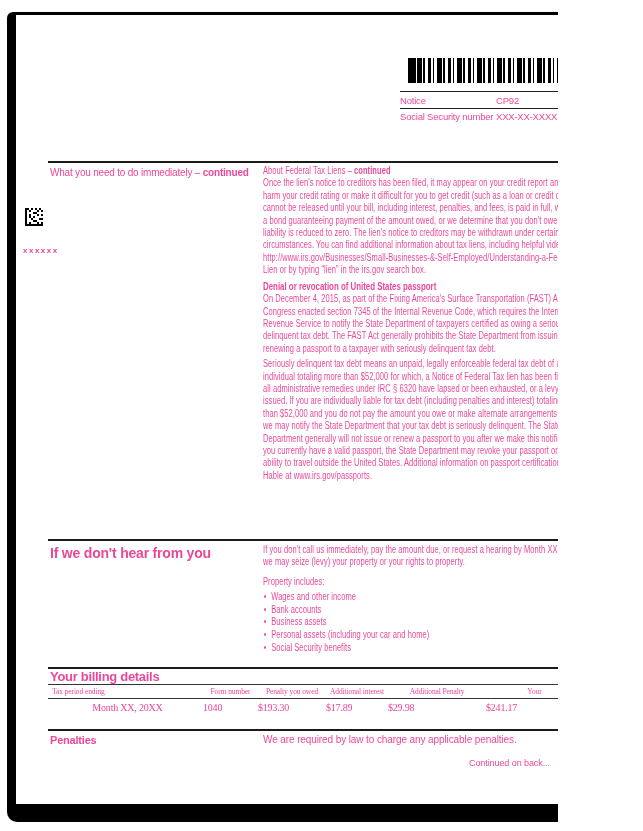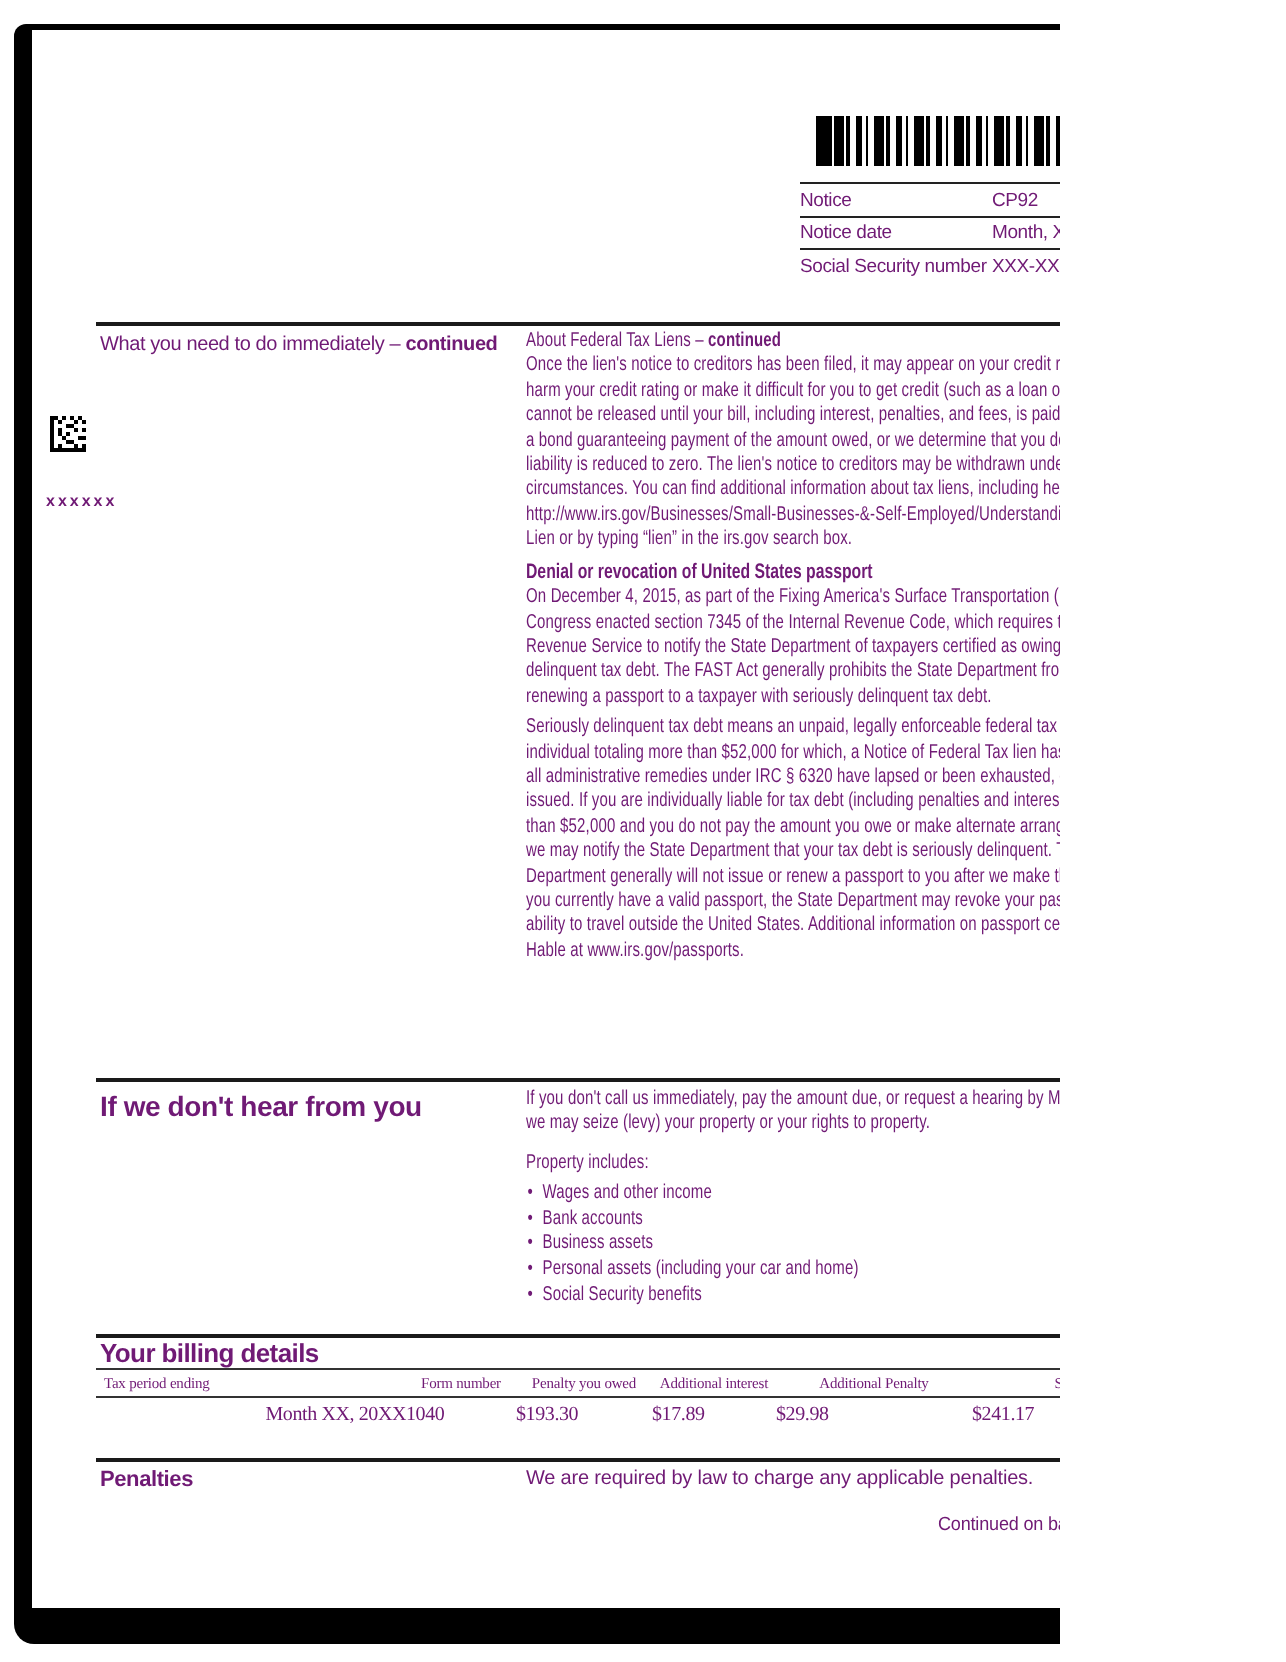--- a/index.html
+++ b/index.html
@@ -1,17 +1,17 @@
 <!DOCTYPE html>
 <html><head>
 <meta charset="utf-8">
 <style>
   html,body{margin:0;padding:0;background:#fff;}
   .stage{position:relative;width:530px;height:831px;background:#fff;overflow:hidden;
-         font-family:"Liberation Sans",sans-serif;color:#701a75;}
+         font-family:"Liberation Sans",sans-serif;color:#ec4899;padding-left:28px;}
   
   .scan-frame{position:absolute;left:7px;top:12px;width:628px;height:810px;
               background:#000;border-radius:6px 26px 28px 10px;}
   .page{position:absolute;left:16px;top:15px;width:596px;height:789px;background:#fff;}
 
   
   .barcode{position:absolute;left:392px;top:43px;width:180px;height:25px;
     background-image:repeating-linear-gradient(90deg,#000 0 3px,#fff 3px 5px,#000 5px 6px,#fff 6px 9px,#000 9px 14px,#fff 14px 15px,#000 15px 17px,#fff 17px 20px);}
   .barcode:before{content:"";position:absolute;left:0;top:0;width:8px;height:25px;background:#000;box-shadow:162px 0 0 #000;}
   .barcode:after{content:"";position:absolute;right:0;top:0;width:3px;height:25px;background:#fff;box-shadow:-4px 0 0 #000, 2px 0 0 #000;}
@@ -54,21 +54,21 @@
   .rcol li:before{content:"\2022";position:absolute;left:1px;}
   .list-intro{margin-top:7px !important;}
 
   
   .billing-head{position:absolute;left:34px;top:654px;font-size:13px;font-weight:bold;letter-spacing:-0.3px;}
   table.billing{position:absolute;left:32px;top:669px;width:542px;border-collapse:collapse;table-layout:fixed;font-family:Liberation Serif, serif;}
   table.billing th{font-size:7.5px;font-weight:normal;letter-spacing:-0.1px;text-align:center;
                    border-top:1px solid #333;border-bottom:1px solid #333;padding:2px 0 2px 0;}
   table.billing th.c0{text-align:left;padding-left:4px;}
   table.billing td{font-size:10px;padding:3px 0 0 0;letter-spacing:-0.2px;}
-  table.billing td.c0{text-align:right;padding-left:4px;}
+  table.billing td.c0{text-align:center;padding-left:4px;}
   table.billing .pad{padding-right:7px;}
 
   
   .pen-body{position:absolute;left:247px;top:719px;width:330px;font-size:10px;letter-spacing:-0.1px;}
   .continued{position:absolute;left:247px;top:742px;width:302px;text-align:right;
              font-size:9.5px;letter-spacing:-0.1px;transform:scaleX(0.95);transform-origin:0 0;}
 </style>
 </head>
 <body>
 
@@ -76,24 +76,20 @@
   <div class="scan-frame"></div>
 
   <div class="page">
 
     <div class="barcode"></div>
 
     <div class="notice-box">
       <div class="nrow">
         <span class="nlabel">Notice</span>
         <span class="nvalue">CP92</span>
-      </div>
-      <div class="nrow">
-        <span class="nlabel">Notice date</span>
-        <span class="nvalue">Month, X 20XX</span>
       </div>
       <div class="nrow">
         <span class="nlabel">Social Security  number</span>
         <span class="nvalue">XXX-XX-XXXX</span>
       </div>
     </div>
 
     <svg class="dmx" viewBox="0 0 9 9" shape-rendering="crispEdges">
       <g fill="#000">
         <rect x="0" y="0" width="1" height="9"></rect>
@@ -163,21 +159,21 @@
           <col style="width:98px">
           <col style="width:104px">
       </colgroup>
       <thead>
         <tr>
           <th class="c0">Tax period ending</th>
           <th>Form number</th>
           <th>Penalty you owed</th>
           <th>Additional interest</th>
           <th>Additional Penalty</th>
-          <th class="pad">State</th>
+          <th class="pad">Your</th>
         </tr>
       </thead>
       <tbody>
         <tr>
           <td class="c0">Month XX, 20XX</td>
           <td>1040</td>
           <td>$193.30</td>
           <td>$17.89</td>
           <td>$29.98</td>
           <td class="pad">$241.17</td>

